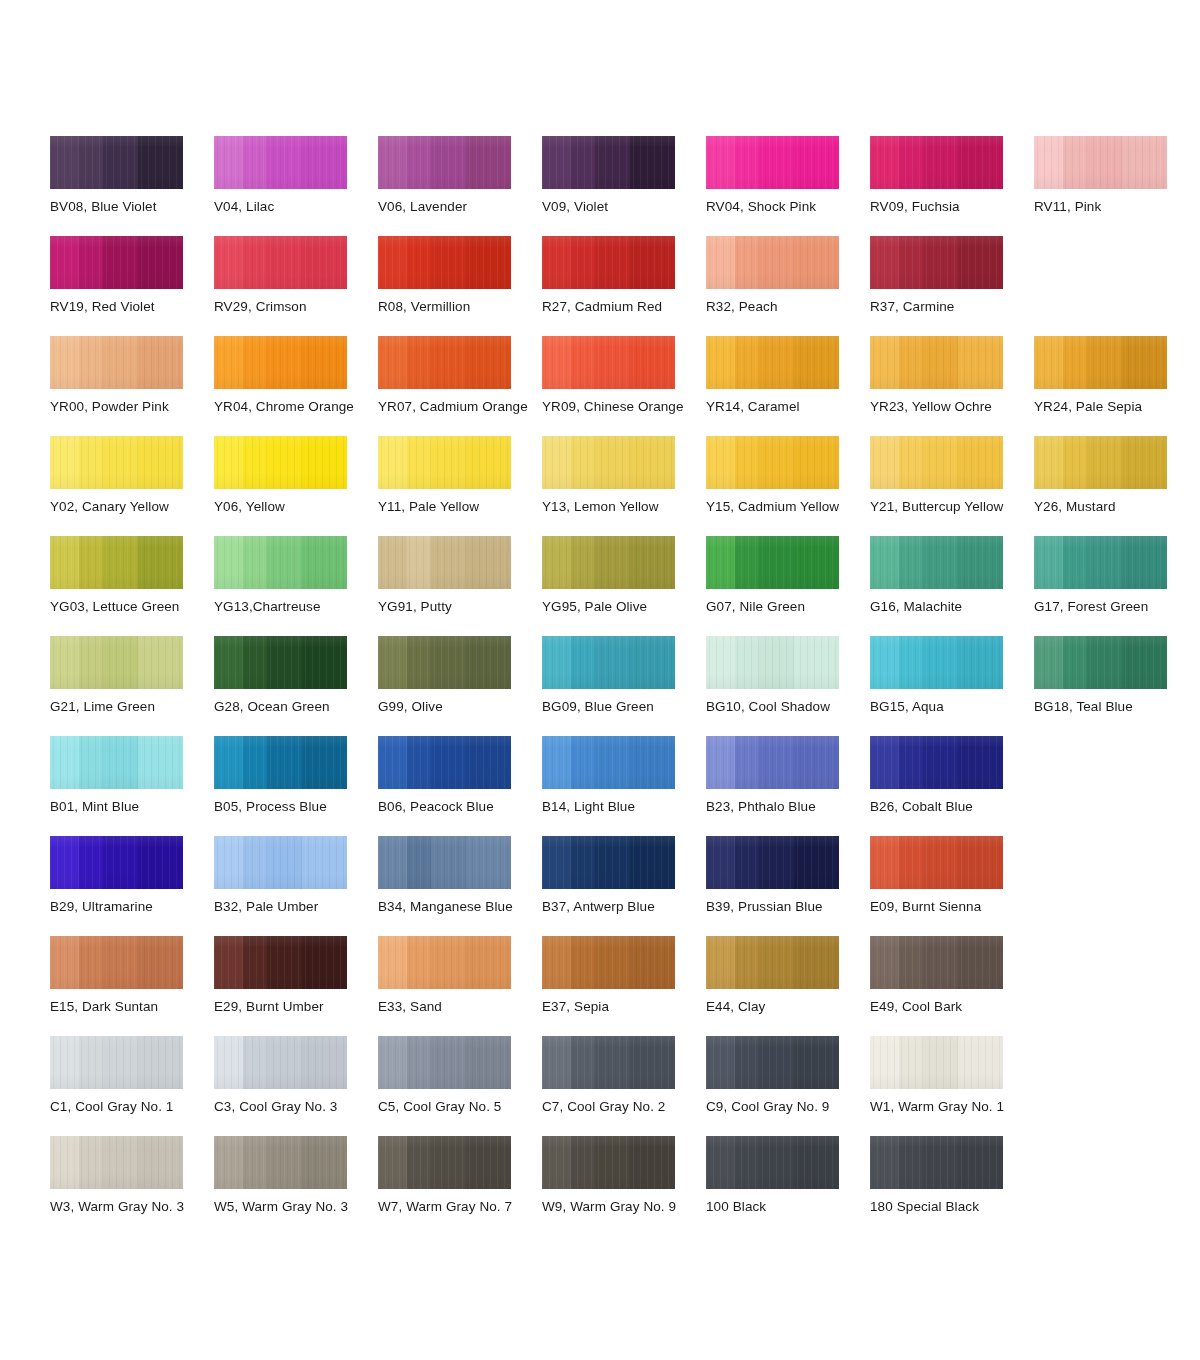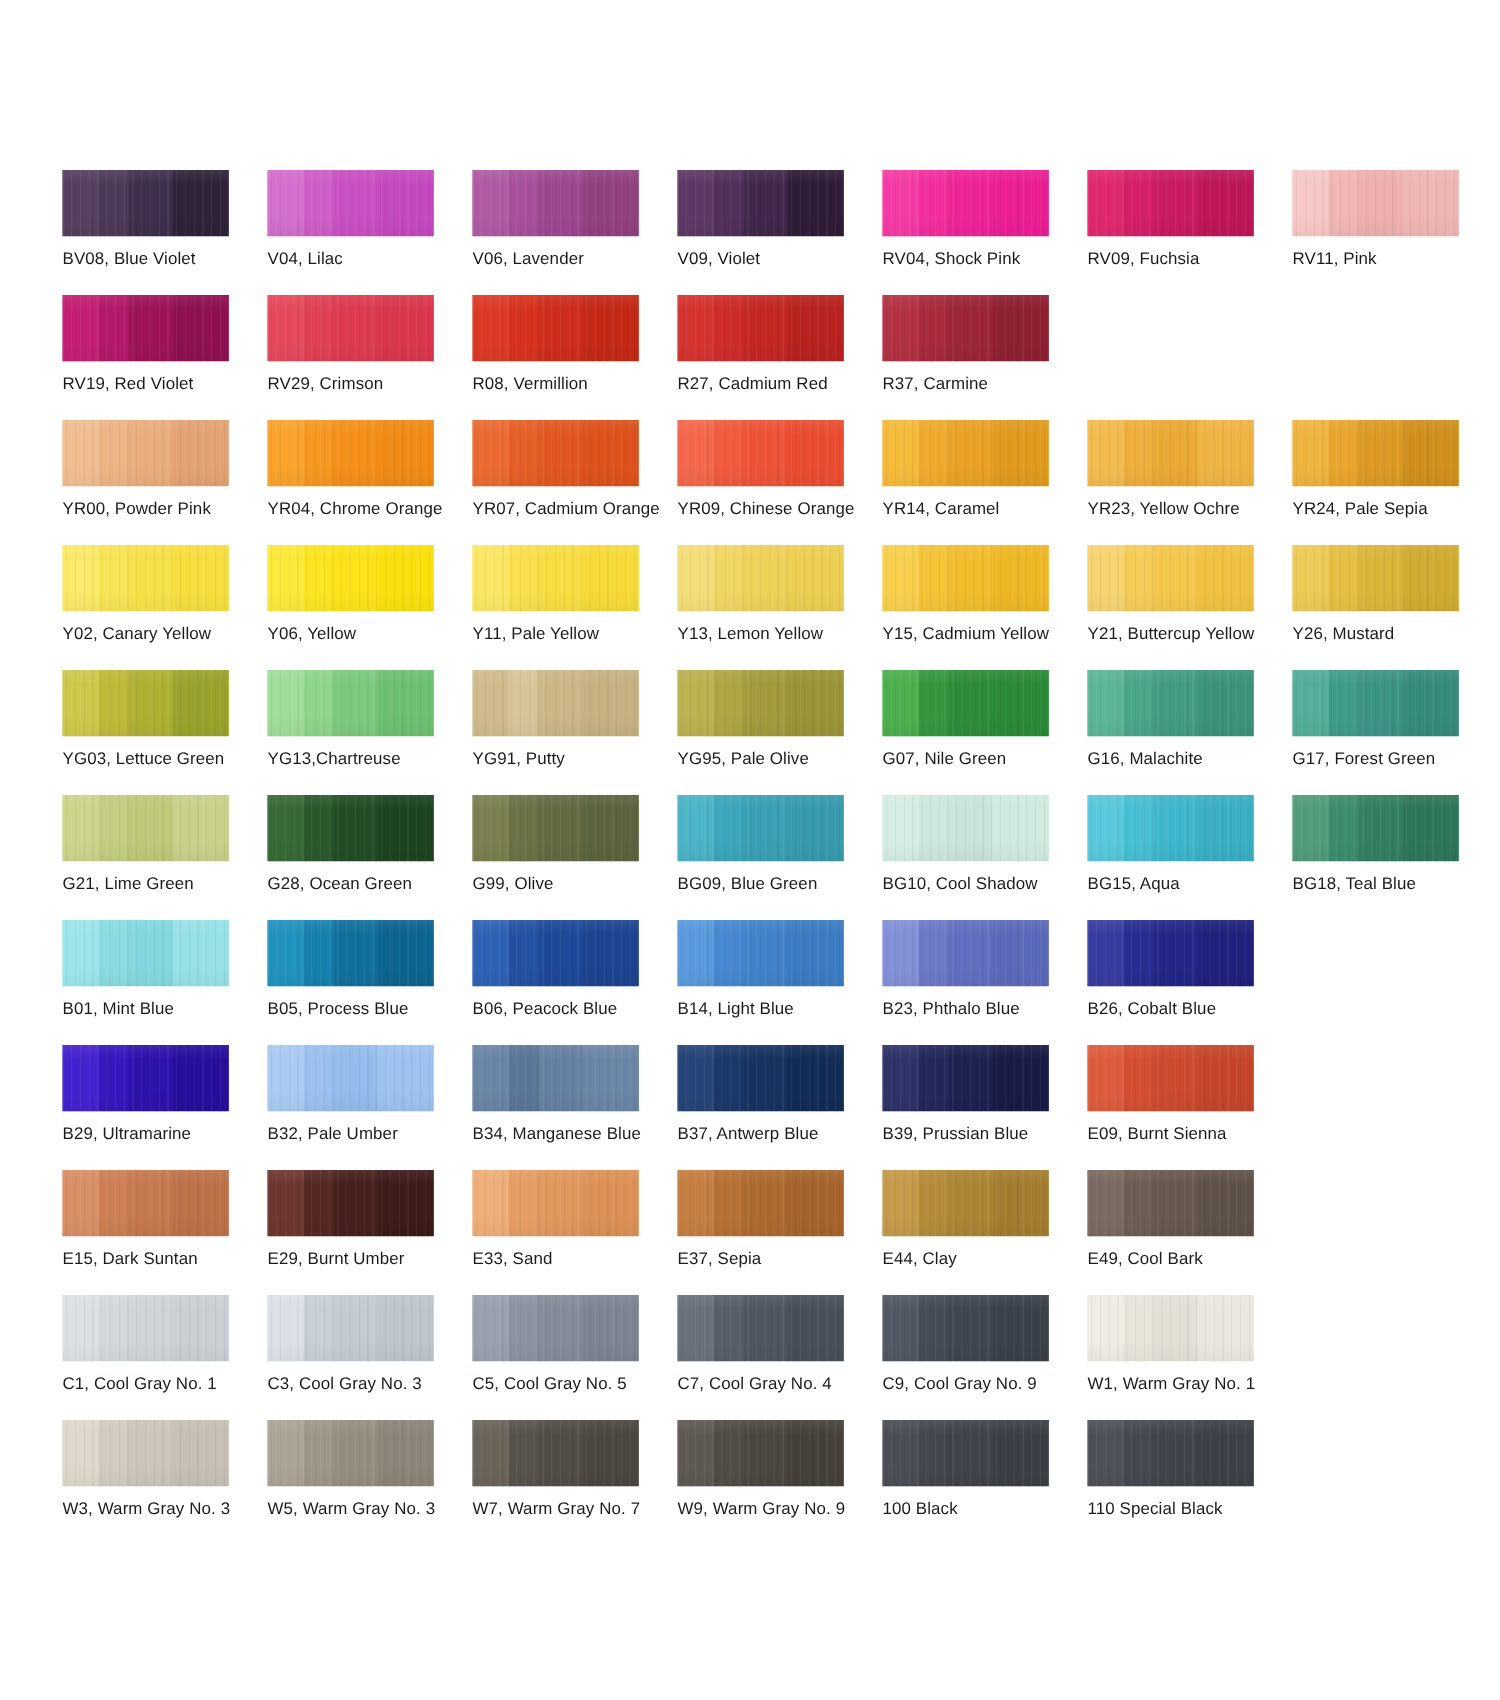--- a/index.html
+++ b/index.html
@@ -228,20 +228,31 @@
             <div class="band b1" style="background: rgb(212, 52, 47);"></div>
             <div class="band b2" style="background: rgb(205, 44, 42);"></div>
             <div class="band b3" style="background: rgb(195, 39, 36);"></div>
             <div class="band b4" style="background: rgb(184, 34, 31);"></div>
             <div class="grain"></div>
             <div class="sheen"></div>
           </div>
           <div class="swatch-label">R27, Cadmium Red</div>
         </div>
         <div class="swatch-cell">
+          <div class="swatch-chip" style="background: rgb(240, 164, 135);">
+            <div class="band b1" style="background: rgb(245, 180, 154);"></div>
+            <div class="band b2" style="background: rgb(239, 159, 128);"></div>
+            <div class="band b3" style="background: rgb(236, 152, 120);"></div>
+            <div class="band b4" style="background: rgb(234, 148, 114);"></div>
+            <div class="grain"></div>
+            <div class="sheen"></div>
+          </div>
+          <div class="swatch-label">R32, Peach</div>
+        </div>
+        <div class="swatch-cell">
           <div class="swatch-chip" style="background: rgb(168, 43, 62);">
             <div class="band b1" style="background: rgb(179, 50, 68);"></div>
             <div class="band b2" style="background: rgb(167, 42, 61);"></div>
             <div class="band b3" style="background: rgb(156, 37, 55);"></div>
             <div class="band b4" style="background: rgb(141, 32, 49);"></div>
             <div class="grain"></div>
             <div class="sheen"></div>
           </div>
           <div class="swatch-label">R37, Carmine</div>
         </div>
@@ -805,21 +816,21 @@
         </div>
         <div class="swatch-cell">
           <div class="swatch-chip" style="background: rgb(92, 99, 109);">
             <div class="band b1" style="background: rgb(106, 113, 123);"></div>
             <div class="band b2" style="background: rgb(88, 95, 105);"></div>
             <div class="band b3" style="background: rgb(79, 86, 96);"></div>
             <div class="band b4" style="background: rgb(72, 79, 89);"></div>
             <div class="grain"></div>
             <div class="sheen"></div>
           </div>
-          <div class="swatch-label">C7, Cool Gray No. 4</div>
+          <div class="swatch-label">C7, Cool Gray No. 2</div>
         </div>
         <div class="swatch-cell">
           <div class="swatch-chip" style="background: rgb(72, 79, 90);">
             <div class="band b1" style="background: rgb(81, 88, 99);"></div>
             <div class="band b2" style="background: rgb(69, 76, 87);"></div>
             <div class="band b3" style="background: rgb(63, 70, 81);"></div>
             <div class="band b4" style="background: rgb(58, 65, 75);"></div>
             <div class="grain"></div>
             <div class="sheen"></div>
           </div>
@@ -896,18 +907,18 @@
         </div>
         <div class="swatch-cell">
           <div class="swatch-chip" style="background: rgb(71, 75, 81);">
             <div class="band b1" style="background: rgb(77, 81, 88);"></div>
             <div class="band b2" style="background: rgb(69, 73, 79);"></div>
             <div class="band b3" style="background: rgb(65, 69, 75);"></div>
             <div class="band b4" style="background: rgb(61, 65, 71);"></div>
             <div class="grain"></div>
             <div class="sheen"></div>
           </div>
-          <div class="swatch-label">110 Special Black</div>
+          <div class="swatch-label">180 Special Black</div>
         </div>
         <div class="swatch-cell empty-cell"></div>
       </div>
     </div>
 </div>
 
 </body></html>

